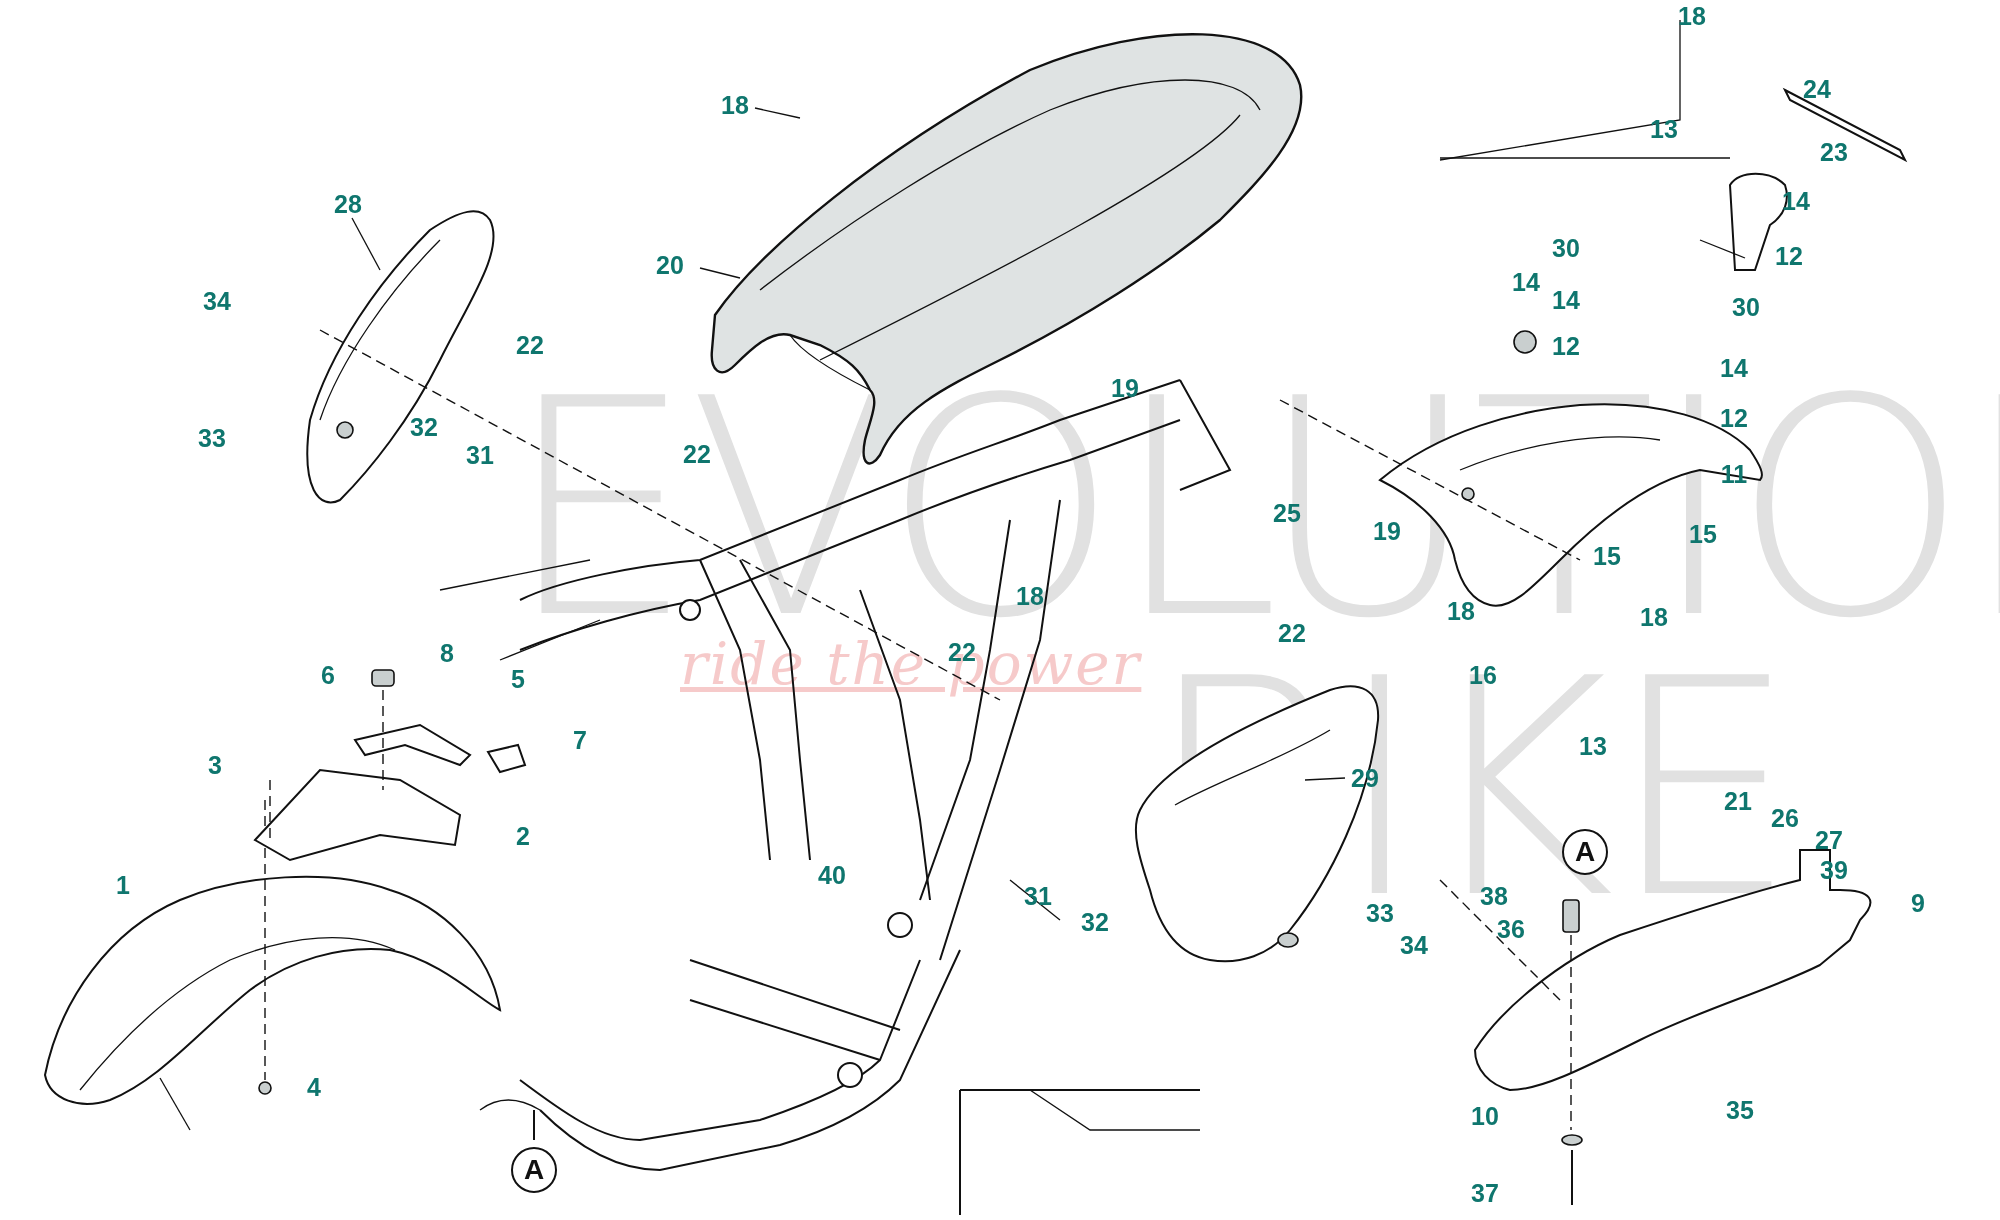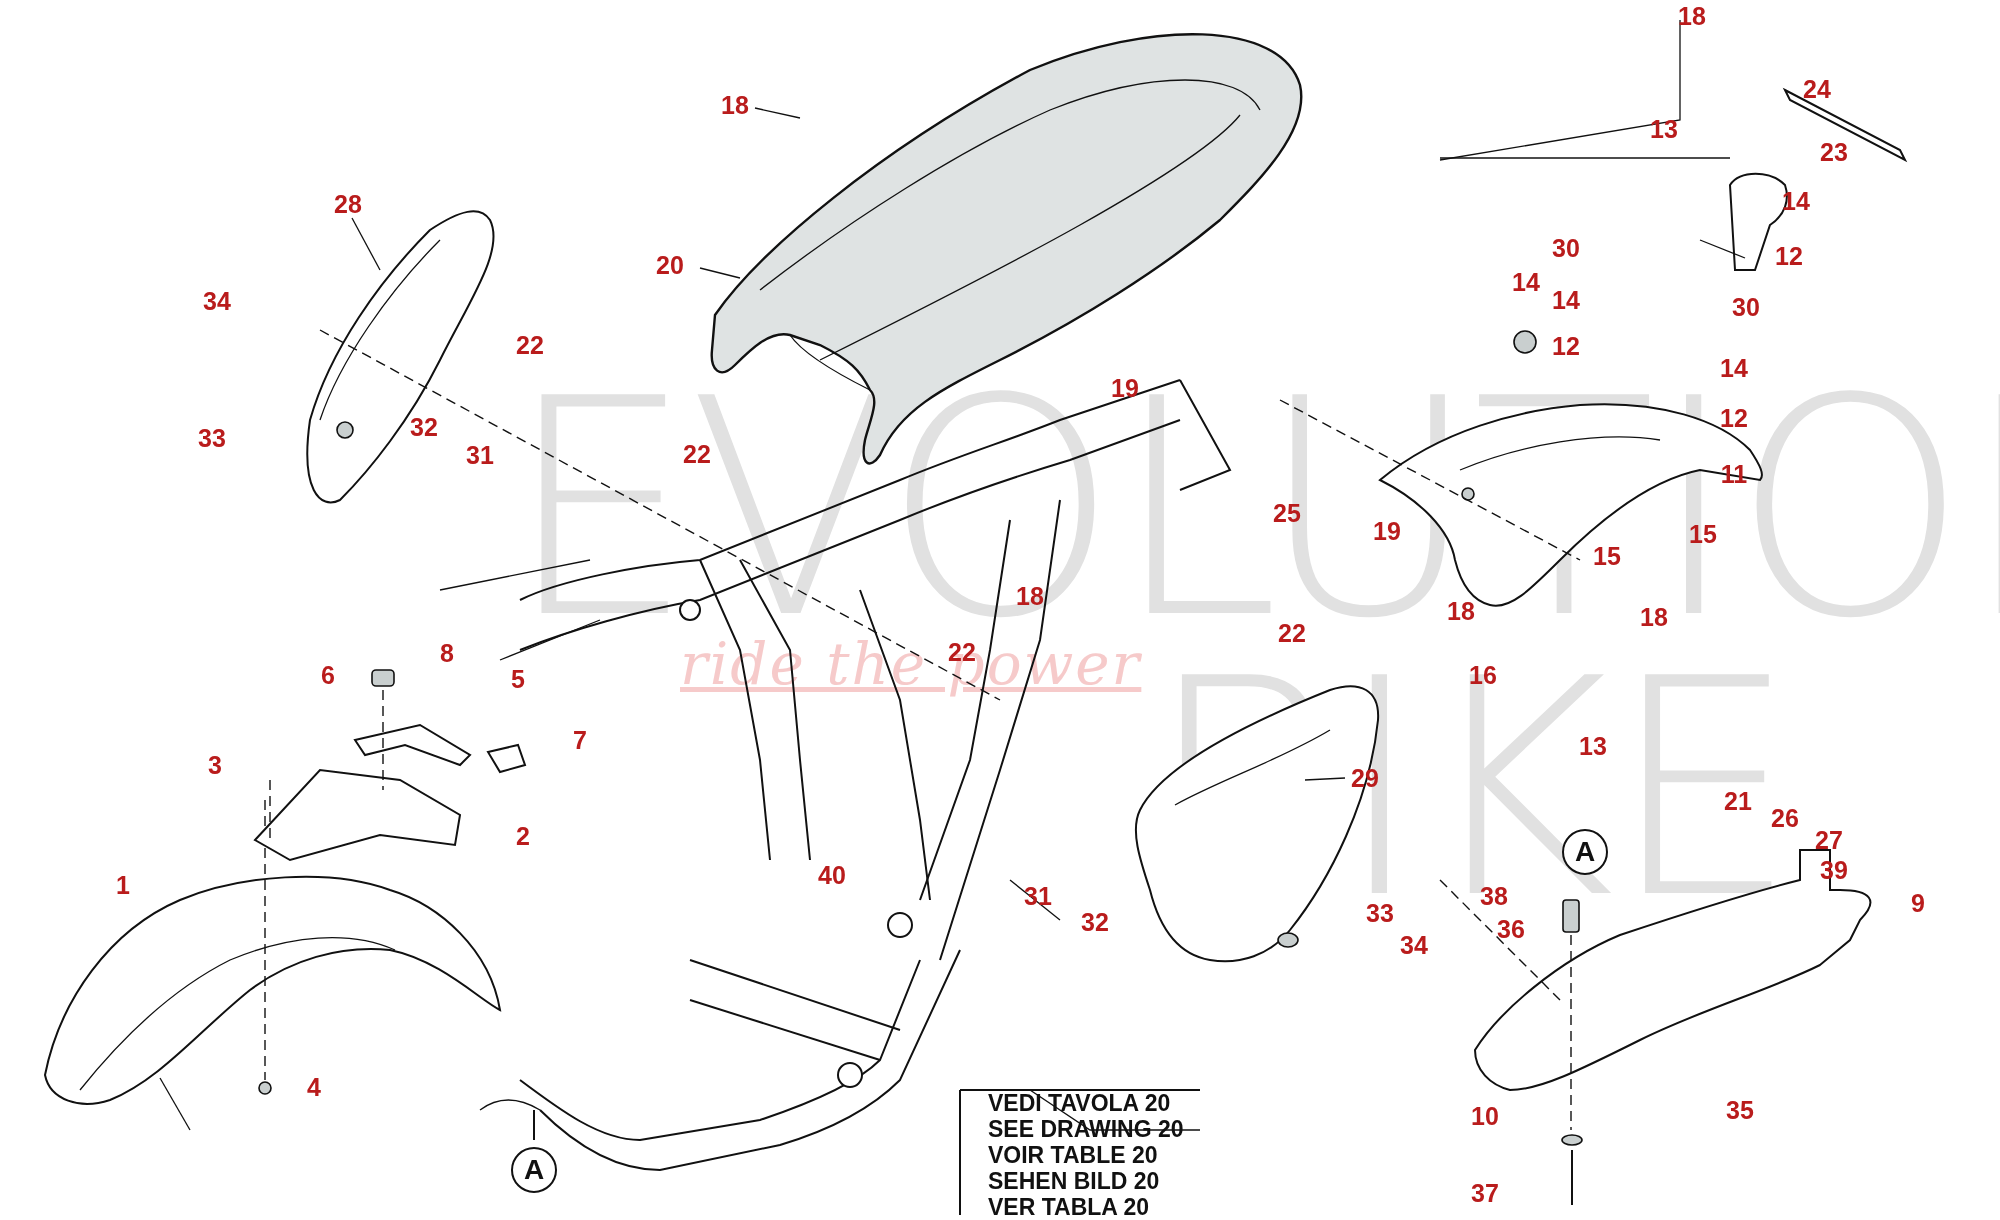--- a/index.html
+++ b/index.html
@@ -2,21 +2,21 @@
 <html><head>
 <meta charset="utf-8">
 <style>
   html,body{margin:0;padding:0;background:#ffffff;}
   body{width:2000px;height:1220px;position:relative;overflow:hidden;font-family:"Liberation Sans",sans-serif;}
   #stage{position:absolute;left:0;top:0;width:2000px;height:1220px;}
   svg.art{position:absolute;left:0;top:0;width:2000px;height:1220px;}
   .wm{position:absolute;font-family:"DejaVu Sans",sans-serif;color:#e1e1e1;font-weight:300;line-height:1;}
   .wm-big{font-size:300px;letter-spacing:-6px;}
   .wm-script{position:absolute;font-family:"DejaVu Serif",serif;font-style:italic;color:#f6caca;font-size:58px;letter-spacing:2px;text-decoration:underline;}
-  .lbl{position:absolute;font-weight:bold;font-size:25px;color:#b91c1c;line-height:1;transform:translate(-50%,-50%);white-space:nowrap;}
+  .lbl{position:absolute;font-weight:bold;font-size:25px;color:#0f766e;line-height:1;transform:translate(-50%,-50%);white-space:nowrap;}
   .ref{position:absolute;font-weight:bold;font-size:23px;color:#111;line-height:26px;}
   .ref.right{text-align:right;}
   .circ{position:absolute;width:42px;height:42px;border:2px solid #111;border-radius:50%;display:flex;align-items:center;justify-content:center;font-weight:bold;font-size:28px;color:#111;transform:translate(-50%,-50%);background:#fff;}
 </style>
 </head>
 <body>
 
 <div id="stage">
 
   <div class="wm wm-big" style="left:505px;top:360px;">EVOLUTION</div>
@@ -124,27 +124,20 @@
       <path class="thin" d="M1345,778 L1305,780"></path>
       <path class="dash" d="M320,330 L1000,700"></path>
       <path class="dash" d="M1280,400 L1580,560"></path>
       <path class="dash" d="M1440,880 L1560,1000"></path>
       <path class="ln" d="M534,1140 L534,1110"></path>
       <path class="ln" d="M960,1090 L960,1215"></path>
       <path class="ln" d="M960,1090 L1200,1090"></path>
     </g>
   </svg>
 
-  <div class="ref" style="left:988px;top:1090px;width:230px;">
-    <div>VEDI TAVOLA 20</div>
-    <div>SEE DRAWING 20</div>
-    <div>VOIR TABLE 20</div>
-    <div>SEHEN BILD 20</div>
-    <div>VER TABLA 20</div>
-  </div>
 
   <div class="circ" style="left:534px;top:1170px;">A</div>
   <div class="circ" style="left:1585px;top:852px;">A</div>
 
   <div class="lbl" style="left:735px;top:105px;">18</div>
   <div class="lbl" style="left:670px;top:265px;">20</div>
   <div class="lbl" style="left:348px;top:204px;">28</div>
   <div class="lbl" style="left:217px;top:301px;">34</div>
   <div class="lbl" style="left:530px;top:345px;">22</div>
   <div class="lbl" style="left:212px;top:438px;">33</div>

